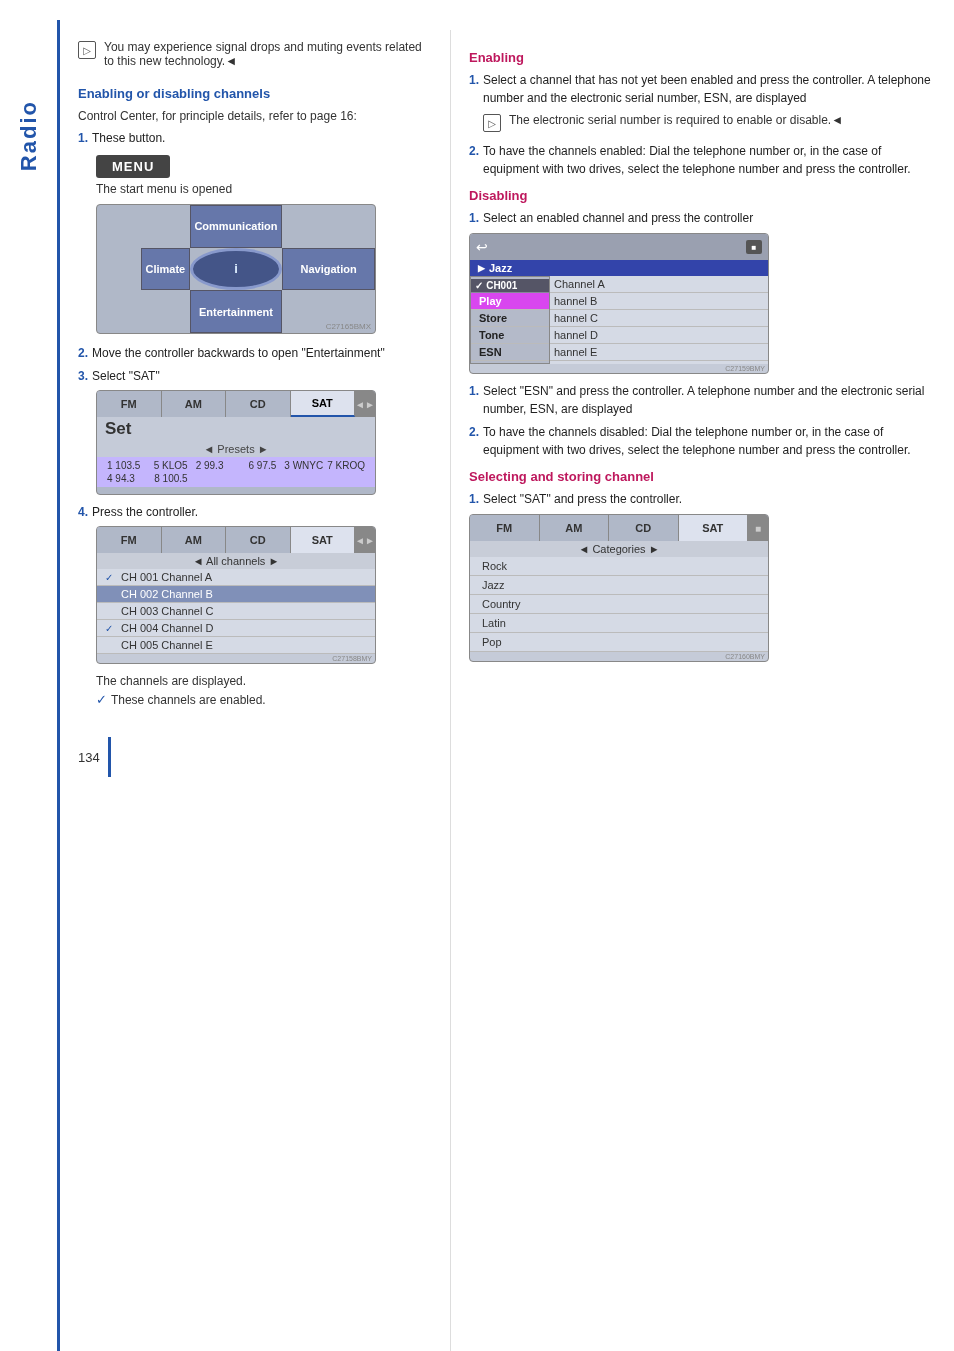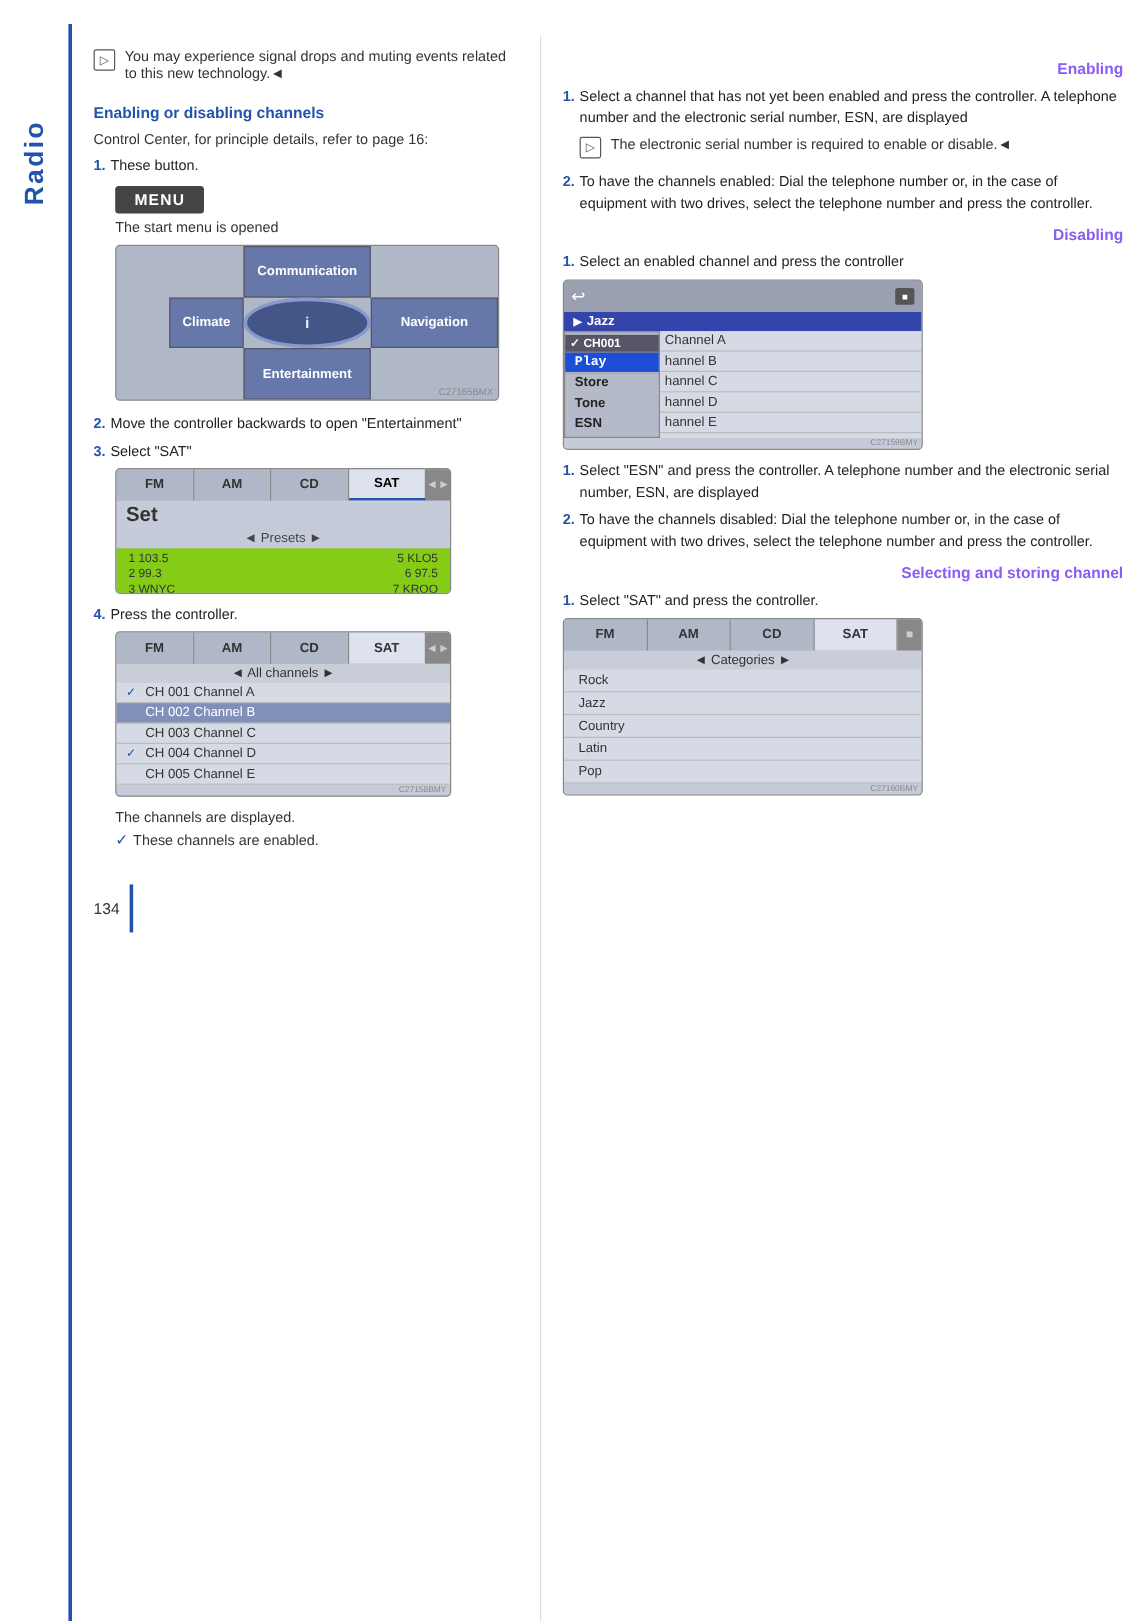--- a/index.html
+++ b/index.html
@@ -134,21 +134,21 @@
     }
 
     .start-menu-text {
       font-size: 12px;
       color: #333;
       margin: 4px 0 8px 18px;
     }
 
     
     .nav-menu-img {
-      width: 320px;
+      width: 280px;
       height: 130px;
       background: #b0b8c8;
       border: 1px solid #888;
       border-radius: 4px;
       margin: 0 0 10px 18px;
       position: relative;
       overflow: hidden;
       display: flex;
       align-items: center;
       justify-content: center;
@@ -193,23 +193,23 @@
       display: flex;
       justify-content: center;
       font-size: 11px;
       color: #444;
       padding: 2px 0;
       background: #c5cbd8;
     }
 
     .tuner-frequencies {
       display: grid;
-      grid-template-columns: 1fr;
+      grid-template-columns: 1fr 1fr 1fr;
       gap: 0;
-      background: #84cc16;
+      background: #c4b5fd;
       padding: 2px 6px;
     }
 
     .tuner-freq-row {
       display: flex;
       justify-content: space-between;
       font-size: 10px;
       color: #333;
       padding: 1px 4px;
     }
@@ -306,24 +306,23 @@
 
     .check-mark {
       color: #2255aa;
       font-size: 13px;
     }
 
     
     .r-section-title {
       font-size: 13px;
       font-weight: bold;
-      color: #8b5cf6;
+      color: #be185d;
       margin-bottom: 6px;
       margin-top: 10px;
-      text-align: right;
     }
 
     .r-step-row {
       display: flex;
       gap: 4px;
       margin-bottom: 5px;
       font-size: 12px;
       line-height: 1.5;
     }
 
@@ -406,23 +405,22 @@
 
     .dl-overlay-item {
       font-size: 11px;
       color: #222;
       padding: 2px 8px;
       border-bottom: 1px solid #bbb;
       font-weight: bold;
     }
 
     .dl-overlay-item.selected {
-      background: #1d4ed8;
+      background: #d946ef;
       color: #fff;
-      font-family: Liberation Mono, monospace;
     }
 
     .dl-channels-right {
       flex: 1;
       background: #d5dae5;
     }
 
     .dl-ch-right-item {
       font-size: 11px;
       color: #333;

